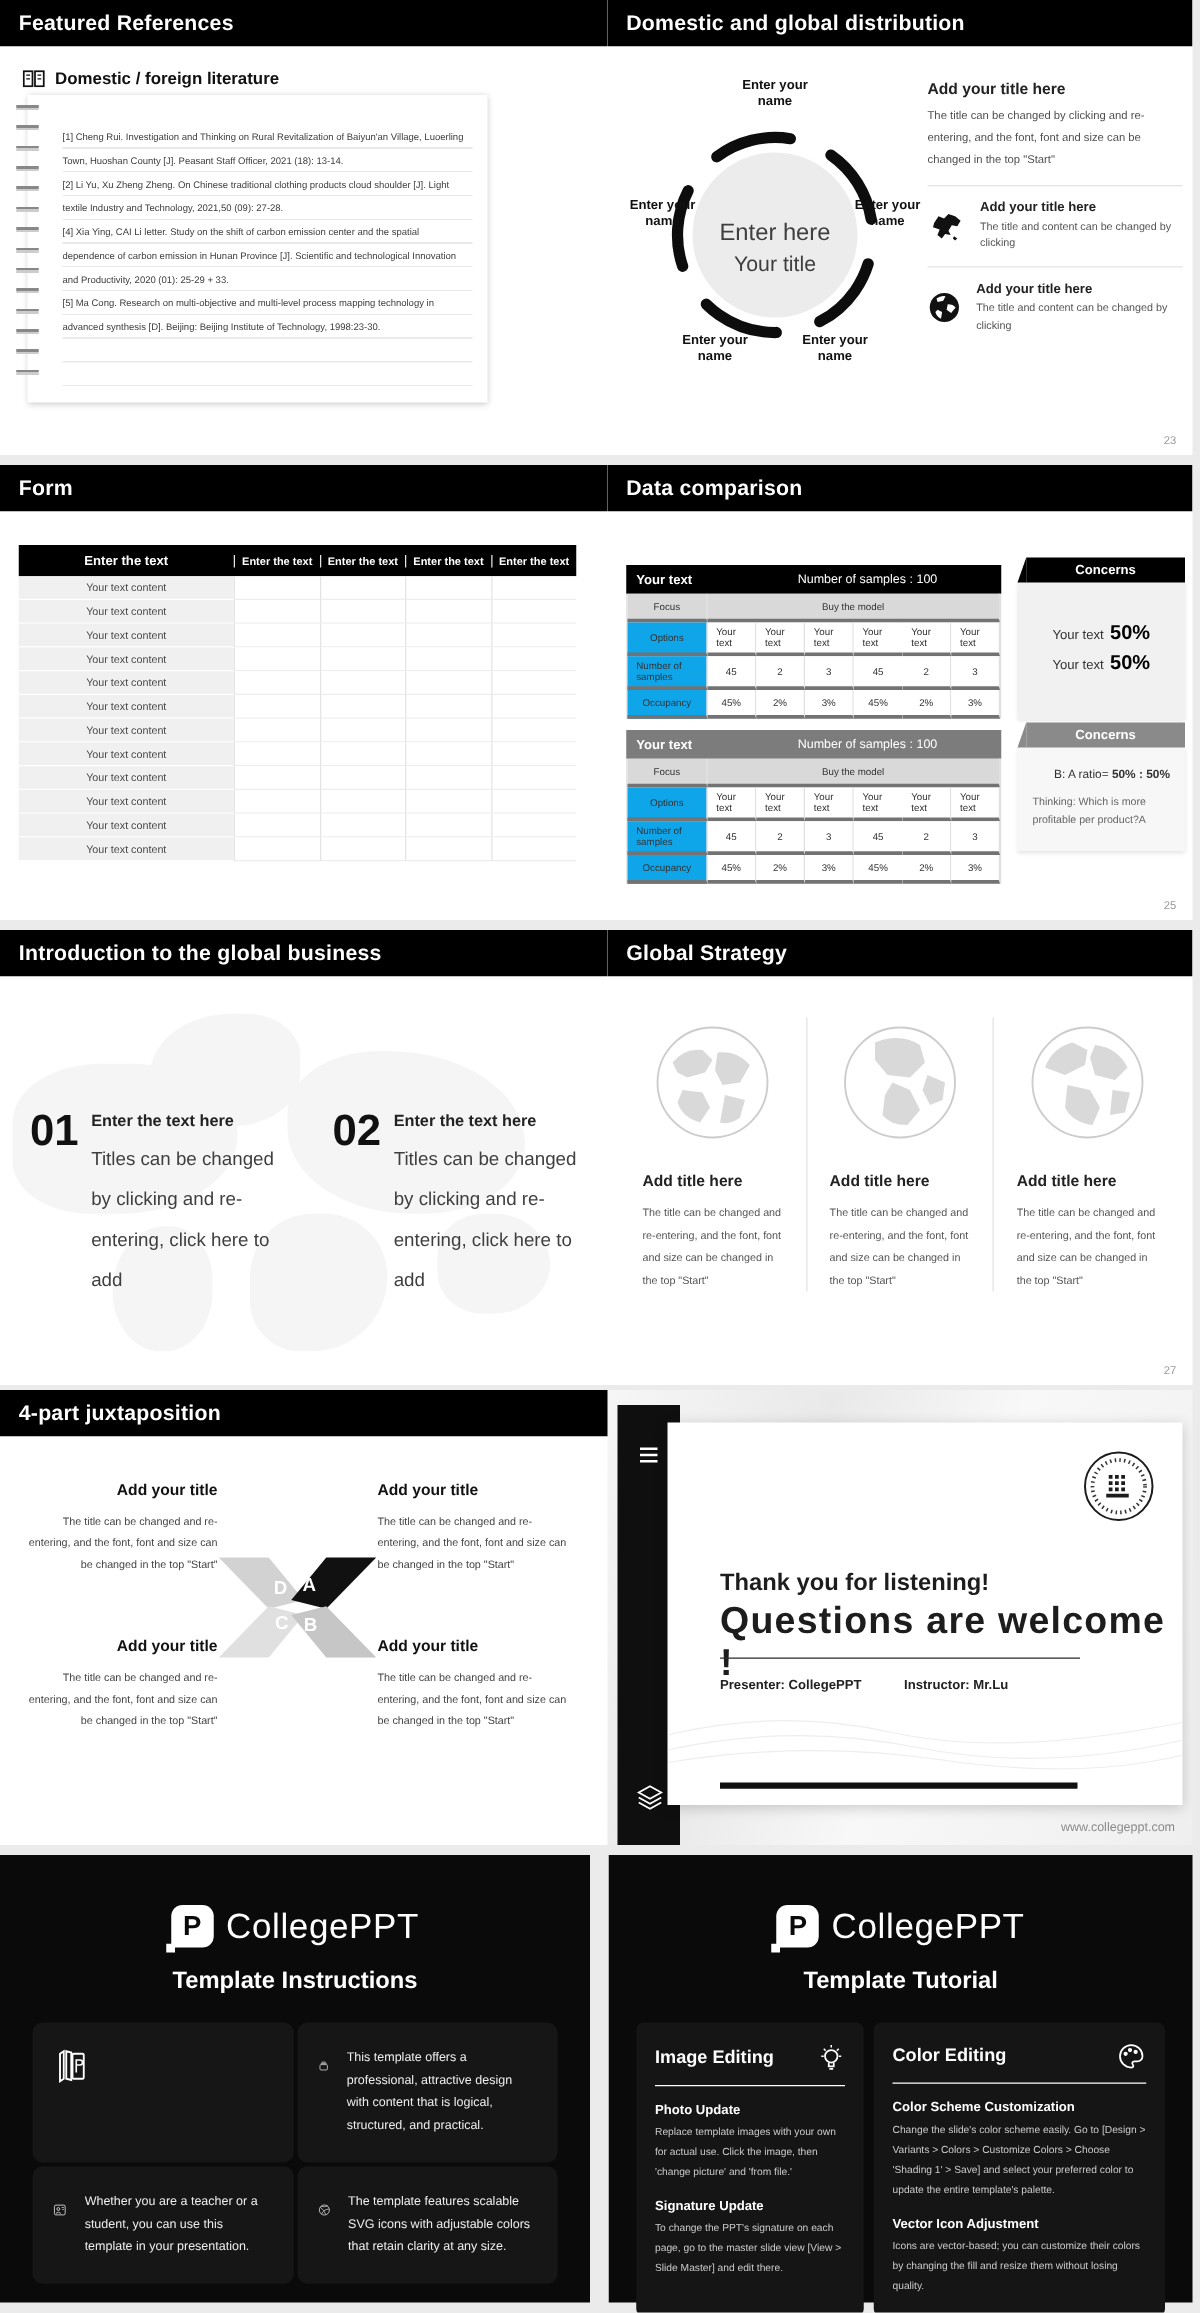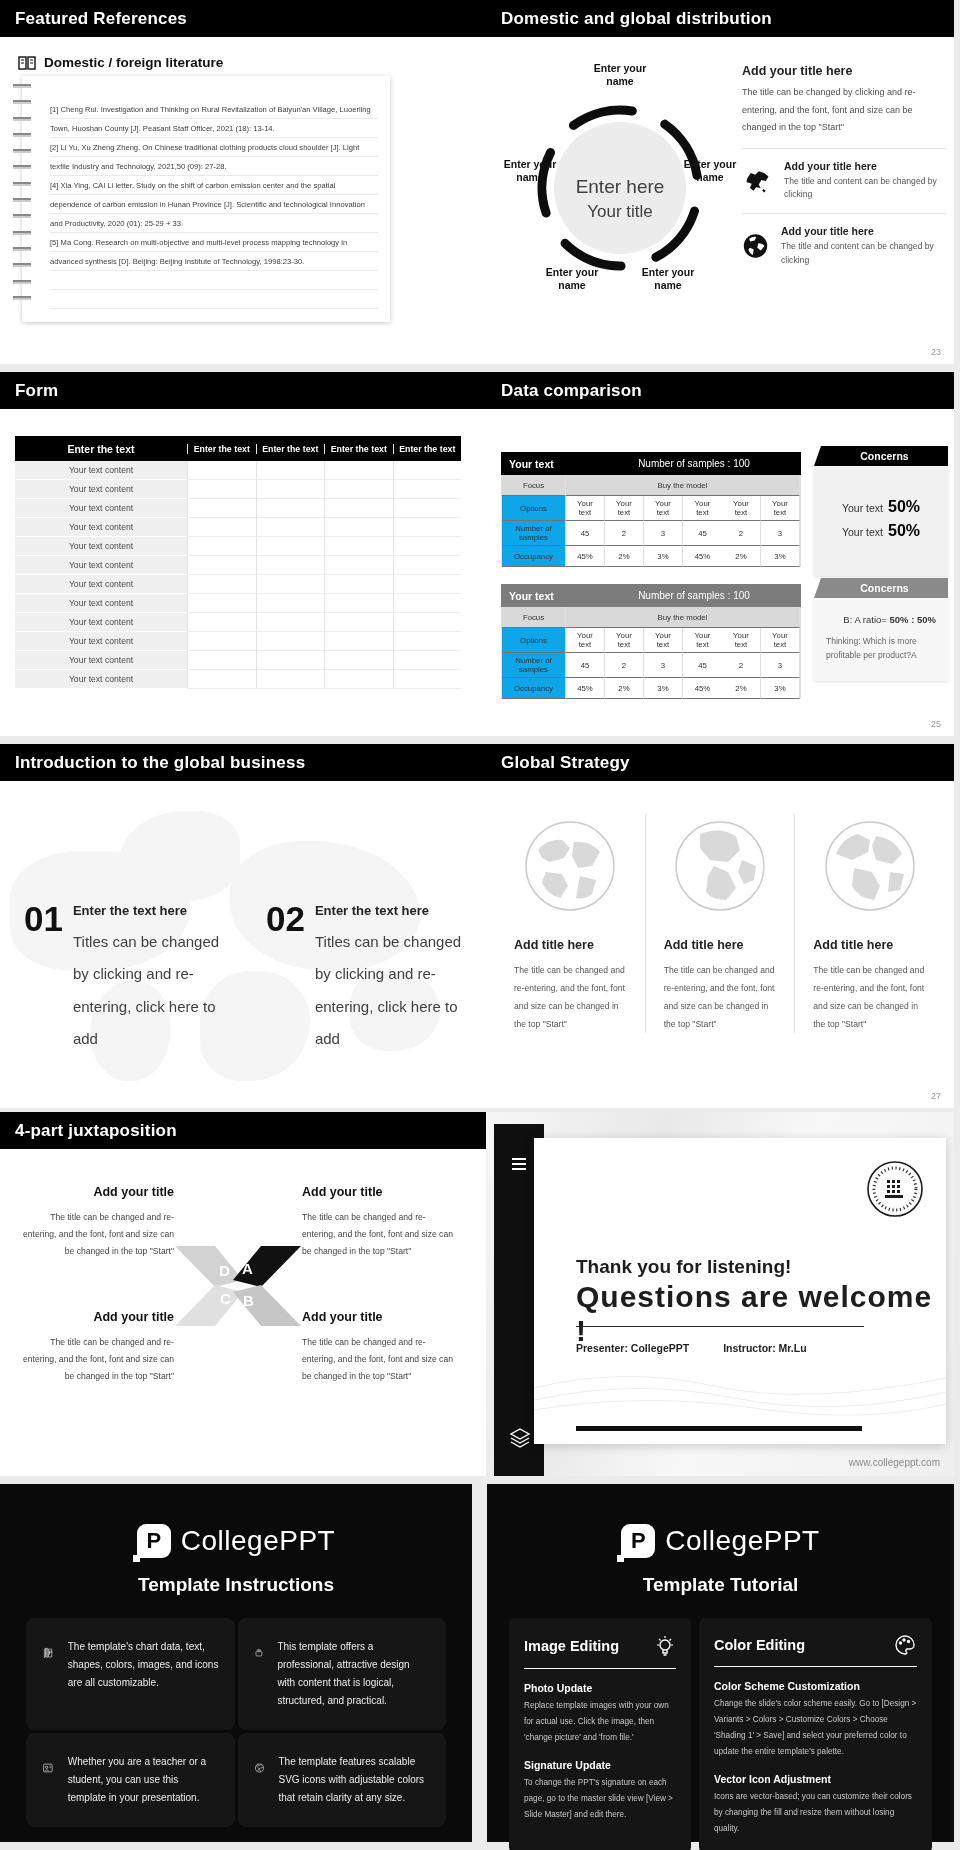--- a/index.html
+++ b/index.html
@@ -46,40 +46,40 @@
   .fb .c1{background:#f0f0f0;color:#4a4a4a;font-size:8.6px;border-bottom:1px solid #fff}
   .fb .c{border-bottom:1px solid #ededed;background:#fff}
 
   
   .dtab{position:absolute;left:15px;width:300px;font-size:7.8px;color:#333}
   .dh{display:flex;height:23px;color:#fff;align-items:center}
   .dh .hl{font-weight:bold;font-size:10.5px;padding-left:8px;width:78px}
   .dh .hr{flex:1;text-align:center;font-size:10px}
   .dh1{background:#000}.dh2{background:#7c7c7c}
   .dgrid{display:grid;grid-template-columns:64px repeat(6,1fr);border-left:1px solid #e0e0e0;border-right:1px solid #e0e0e0}
-  .dcell{border-bottom:1px solid #737373;border-right:1px solid #e0e0e0;display:flex;align-items:center;justify-content:center;
-         text-align:center;padding:3px 7px;min-height:14px;background:#fff}
+  .dcell{border-bottom:3px solid #737373;border-right:1px solid #e0e0e0;display:flex;align-items:center;justify-content:center;
+         text-align:left;padding:3px 7px;min-height:14px;background:#fff}
   .dcell:nth-child(7n){border-right:none}
   .dfoc{background:#d9d9d9}
   .dlab{background:#0ea5e9}
   .cpan{position:absolute;left:328px;width:134px}
   .crib{height:20px;color:#fff;font-weight:bold;font-size:10.5px;text-align:center;line-height:20px;margin-left:7px;position:relative}
   .crib.k{background:#000}.crib.g{background:#8a8a8a}
   .crib::before{content:"";position:absolute;left:-7px;top:0;border-style:solid;border-width:20px 7px 0 0;border-color:transparent}
   .crib.k::before{border-right-color:#000}.crib.g::before{border-right-color:#8a8a8a}
   .cbody{background:#f1f1f1;padding:16px 8px 18px;box-shadow:0 1px 3px rgba(0,0,0,.12)}
   .cl{display:flex;justify-content:center;align-items:baseline;gap:5px;font-size:10.5px;color:#333;margin:6px 0}
   .cl b{font-size:16px;color:#000}
   .ratio{font-size:9.5px;color:#333;text-align:right;padding:0 4px;margin-bottom:9px}
   .think{font-size:8.5px;color:#666;line-height:1.7;padding:0 4px}
 
   
   .wmap{position:absolute;inset:37px 0 0 0;opacity:.55}
   .blob{position:absolute;background:#ededed;border-radius:45% 55% 60% 40%}
-  .s5items{position:absolute;left:24px;top:157px;display:flex;gap:42px}
+  .s5items{position:absolute;left:24px;top:143px;display:flex;gap:42px}
   .s5it{display:flex;gap:10px;width:200px}
   .numb{font-size:35px;font-weight:800;color:#111;line-height:1}
   .s5tt{font-weight:bold;font-size:13px;margin:2px 0 8px}
   .s5bd{font-size:15px;color:#3f3f3f;line-height:2.15}
 
   
   .gcols{position:absolute;left:10px;top:70px;display:flex;width:448px}
   .gcol{flex:1;text-align:left;padding:0 18px}
   .gcol+.gcol{border-left:1px solid #e2e2e2}
   .globe{display:block;margin:6px auto 26px}
@@ -550,21 +550,20 @@
   <div class="lgrid">
     <div class="lcard">
       <svg width="30" height="30" viewBox="0 0 30 30">
         <g fill="none" stroke="#fff" stroke-width="1.5">
           <path d="M6 5 l3-2 v22 l-3 2 Z"></path>
             <path d="M11 3 l4 1 v22 l-4-1 Z"></path>
           <rect x="16" y="5" width="9" height="20" rx="1"></rect>
             <path d="M19 10 h3 a2 2 0 0 1 0 4 h-3 Z M19 10 v10" stroke-width="1.3"></path>
         </g>
       </svg>
-      <div class="ltxt">The template's chart data, text, shapes, colors, images, and icons are all customizable.</div>
     </div>
     <div class="lcard">
       <svg width="30" height="30" viewBox="0 0 30 30">
         <g fill="none" stroke="#fff" stroke-width="1.6">
           <rect x="6" y="11" width="18" height="13" rx="2.5"></rect>
             <path d="M8 8 h14 M10 5 h10"></path>
         </g>
       </svg>
       <div class="ltxt">This template offers a professional, attractive design with content that is logical, structured, and practical.</div>
     </div>

